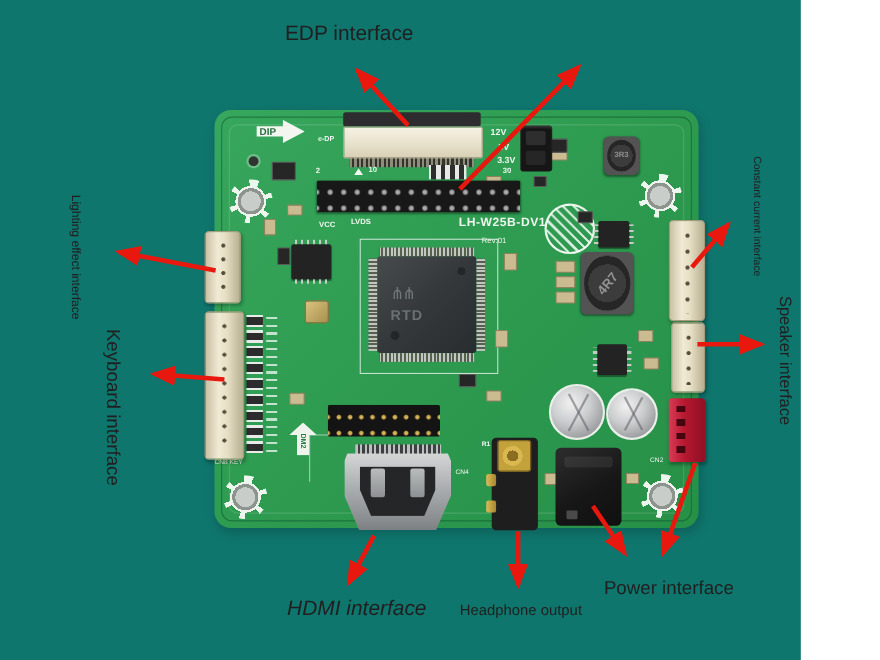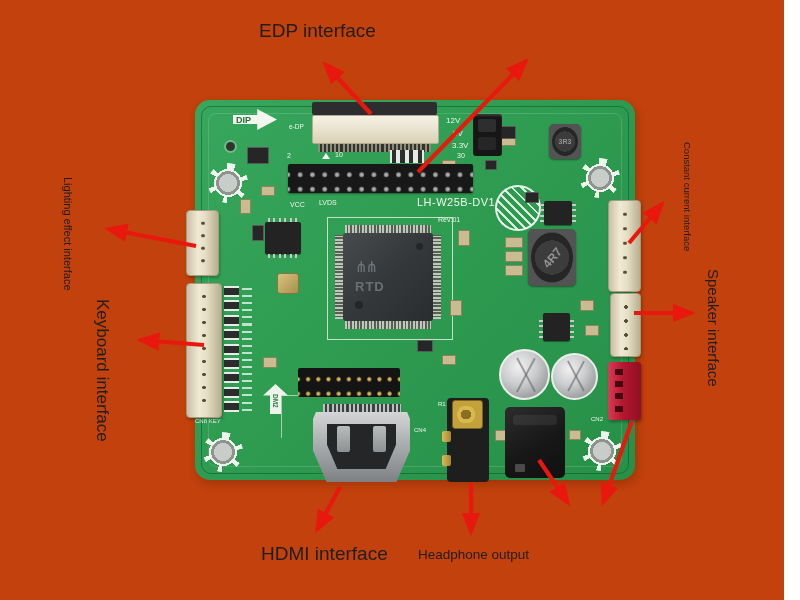--- a/index.html
+++ b/index.html
@@ -1,39 +1,39 @@
 <!DOCTYPE html>
 <html><head>
 <meta charset="utf-8">
 <title>LCD Controller Board Interfaces</title>
 <style>
   html,body{margin:0;padding:0;background:#fff;}
-  #stage{position:relative;width:784px;height:600px;background:#c2410c;overflow:hidden;
+  #stage{position:relative;width:728px;height:600px;background:#0f766e;overflow:hidden;
          font-family:"Liberation Sans", sans-serif;color:#222;}
   
   .ann{position:absolute;color:#1f1f1f;white-space:nowrap;}
   .vert{writing-mode:vertical-rl;}
   .ann-edp{left:259px;top:20px;font-size:19px;}
   .ann-lvds{left:494px;top:18px;font-size:19px;}
   .ann-lighting{left:62px;top:177px;font-size:11px;}
   .ann-keyboard{left:92px;top:299px;font-size:17px;}
   .ann-cc{left:682px;top:142px;font-size:9.5px;}
   .ann-speaker{left:705px;top:269px;font-size:15px;}
   .ann-power{left:549px;top:525px;font-size:17px;}
   .ann-headphone{left:418px;top:547px;font-size:13.5px;text-align:center;}
-  .ann-hdmi{left:261px;top:543px;font-size:19px;}
+  .ann-hdmi{left:261px;top:543px;font-size:19px;font-style:italic;}
   
   #arrows{position:absolute;left:0;top:0;z-index:40;pointer-events:none;}
   
   .pcb{position:absolute;left:195px;top:100px;width:440px;height:380px;border-radius:15px;
        background:linear-gradient(135deg,#37a75d 0%,#2f9d52 40%,#2a954c 75%,#279047 100%);
        box-shadow:2px 4px 10px rgba(0,0,0,0.18);}
   .pcb-edge{position:absolute;inset:6px;border:1px solid rgba(12,78,40,0.5);border-radius:10px;}
   .pcb-edge2{position:absolute;inset:13px;border:1px solid rgba(255,255,255,0.14);border-radius:8px;}
-  .silk{position:absolute;color:#eef6ee;font-weight:normal;line-height:1;z-index:6;}
+  .silk{position:absolute;color:#eef6ee;font-weight:bold;line-height:1;z-index:6;}
   
   .mount{position:absolute;width:40px;height:40px;border-radius:50%;z-index:5;
     background:
       radial-gradient(circle,#c9cdc9 0 9px,#8d948d 9px 12px,#eef3ee 12px 14px,rgba(255,255,255,0) 14px),
       repeating-conic-gradient(from 8deg,rgba(246,251,246,0.95) 0 15deg,rgba(246,251,246,0) 15deg 58deg);}
   .m-tl{left:13px;top:63px;}  .m-tr{left:385px;top:58px;}
   .m-bl{left:8px;top:332px;}  .m-br{left:387px;top:331px;}
   .hatch{position:absolute;left:300px;top:85px;width:42px;height:42px;border-radius:50%;z-index:5;
     border:2px solid rgba(250,253,250,0.9);
     background:repeating-linear-gradient(45deg,rgba(248,252,248,0.85) 0 2px,rgba(248,252,248,0) 2px 6.5px);}
@@ -170,20 +170,21 @@
 </head>
 <body>
 
 <div id="stage">
 
   <div class="ann ann-edp">EDP interface</div>
   <div class="ann vert ann-lighting">Lighting effect interface</div>
   <div class="ann vert ann-keyboard">Keyboard interface</div>
   <div class="ann vert ann-cc">Constant current interface</div>
   <div class="ann vert ann-speaker">Speaker interface</div>
+  <div class="ann ann-power">Power interface</div>
   <div class="ann ann-headphone">Headphone output</div>
   <div class="ann ann-hdmi">HDMI interface</div>
 
   <div class="pcb">
     <div class="pcb-edge"></div>
     <div class="pcb-edge2"></div>
 
     <div class="mount m-tl"></div>
     <div class="mount m-tr"></div>
     <div class="mount m-bl"></div>

